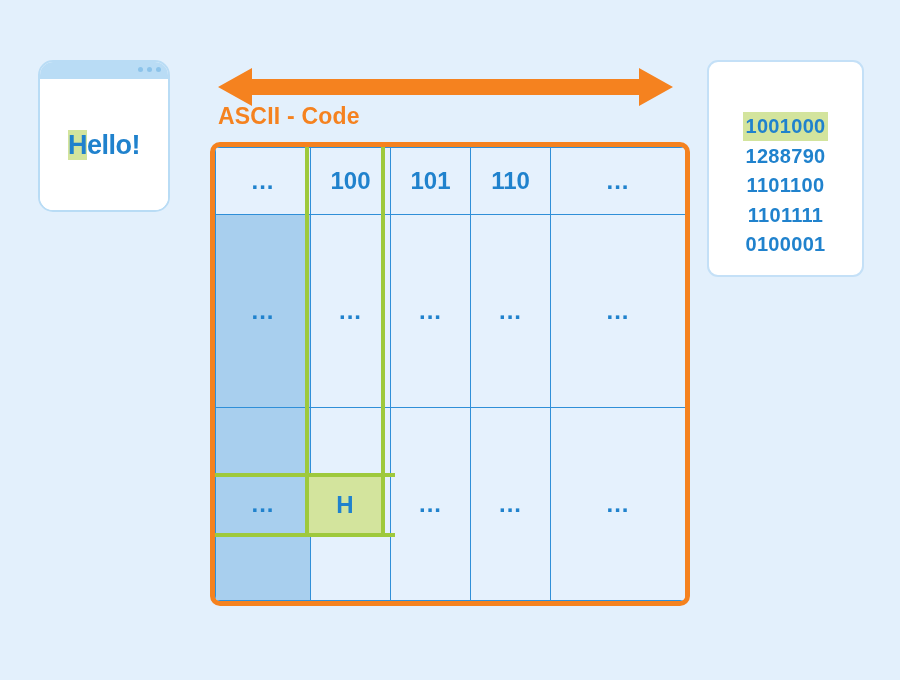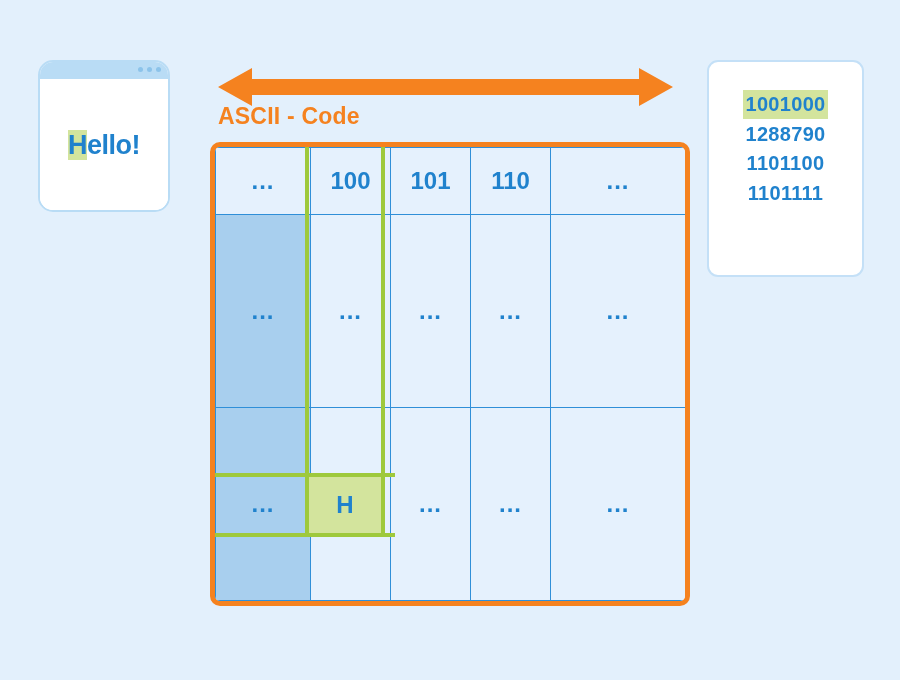--- a/index.html
+++ b/index.html
@@ -77,20 +77,21 @@
     border: 2px solid #c4e0f7;
     border-radius: 11px;
     box-sizing: border-box;
     padding-top: 28px;
   }
   .binary-list {
     display: flex;
     flex-direction: column;
     align-items: center;
     gap: 1px;
+    margin-top: 22px;
   }
   .binary-line {
     font-size: 20px;
     font-weight: bold;
     color: #2082cd;
     letter-spacing: 0.3px;
     padding: 1px 3px;
     line-height: 1.33;
   }
   .binary-line.hl {
@@ -237,20 +238,21 @@
   </svg>
 </div>
 <div class="ascii-label">ASCII - Code</div>
 
 <div class="binary-panel">
   <div class="binary-list">
     <div class="binary-line hl">1001000</div>
     <div class="binary-line">1288790</div>
     <div class="binary-line">1101100</div>
     <div class="binary-line">1101111</div>
+    <div class="binary-line">0100001</div>
   </div>
 </div>
 
 <div class="ascii-table-frame">
   <table class="ascii-table">
     <colgroup>
       <col class="c-first">
         <col class="c-mid">
         <col class="c-mid">
         <col class="c-mid">

